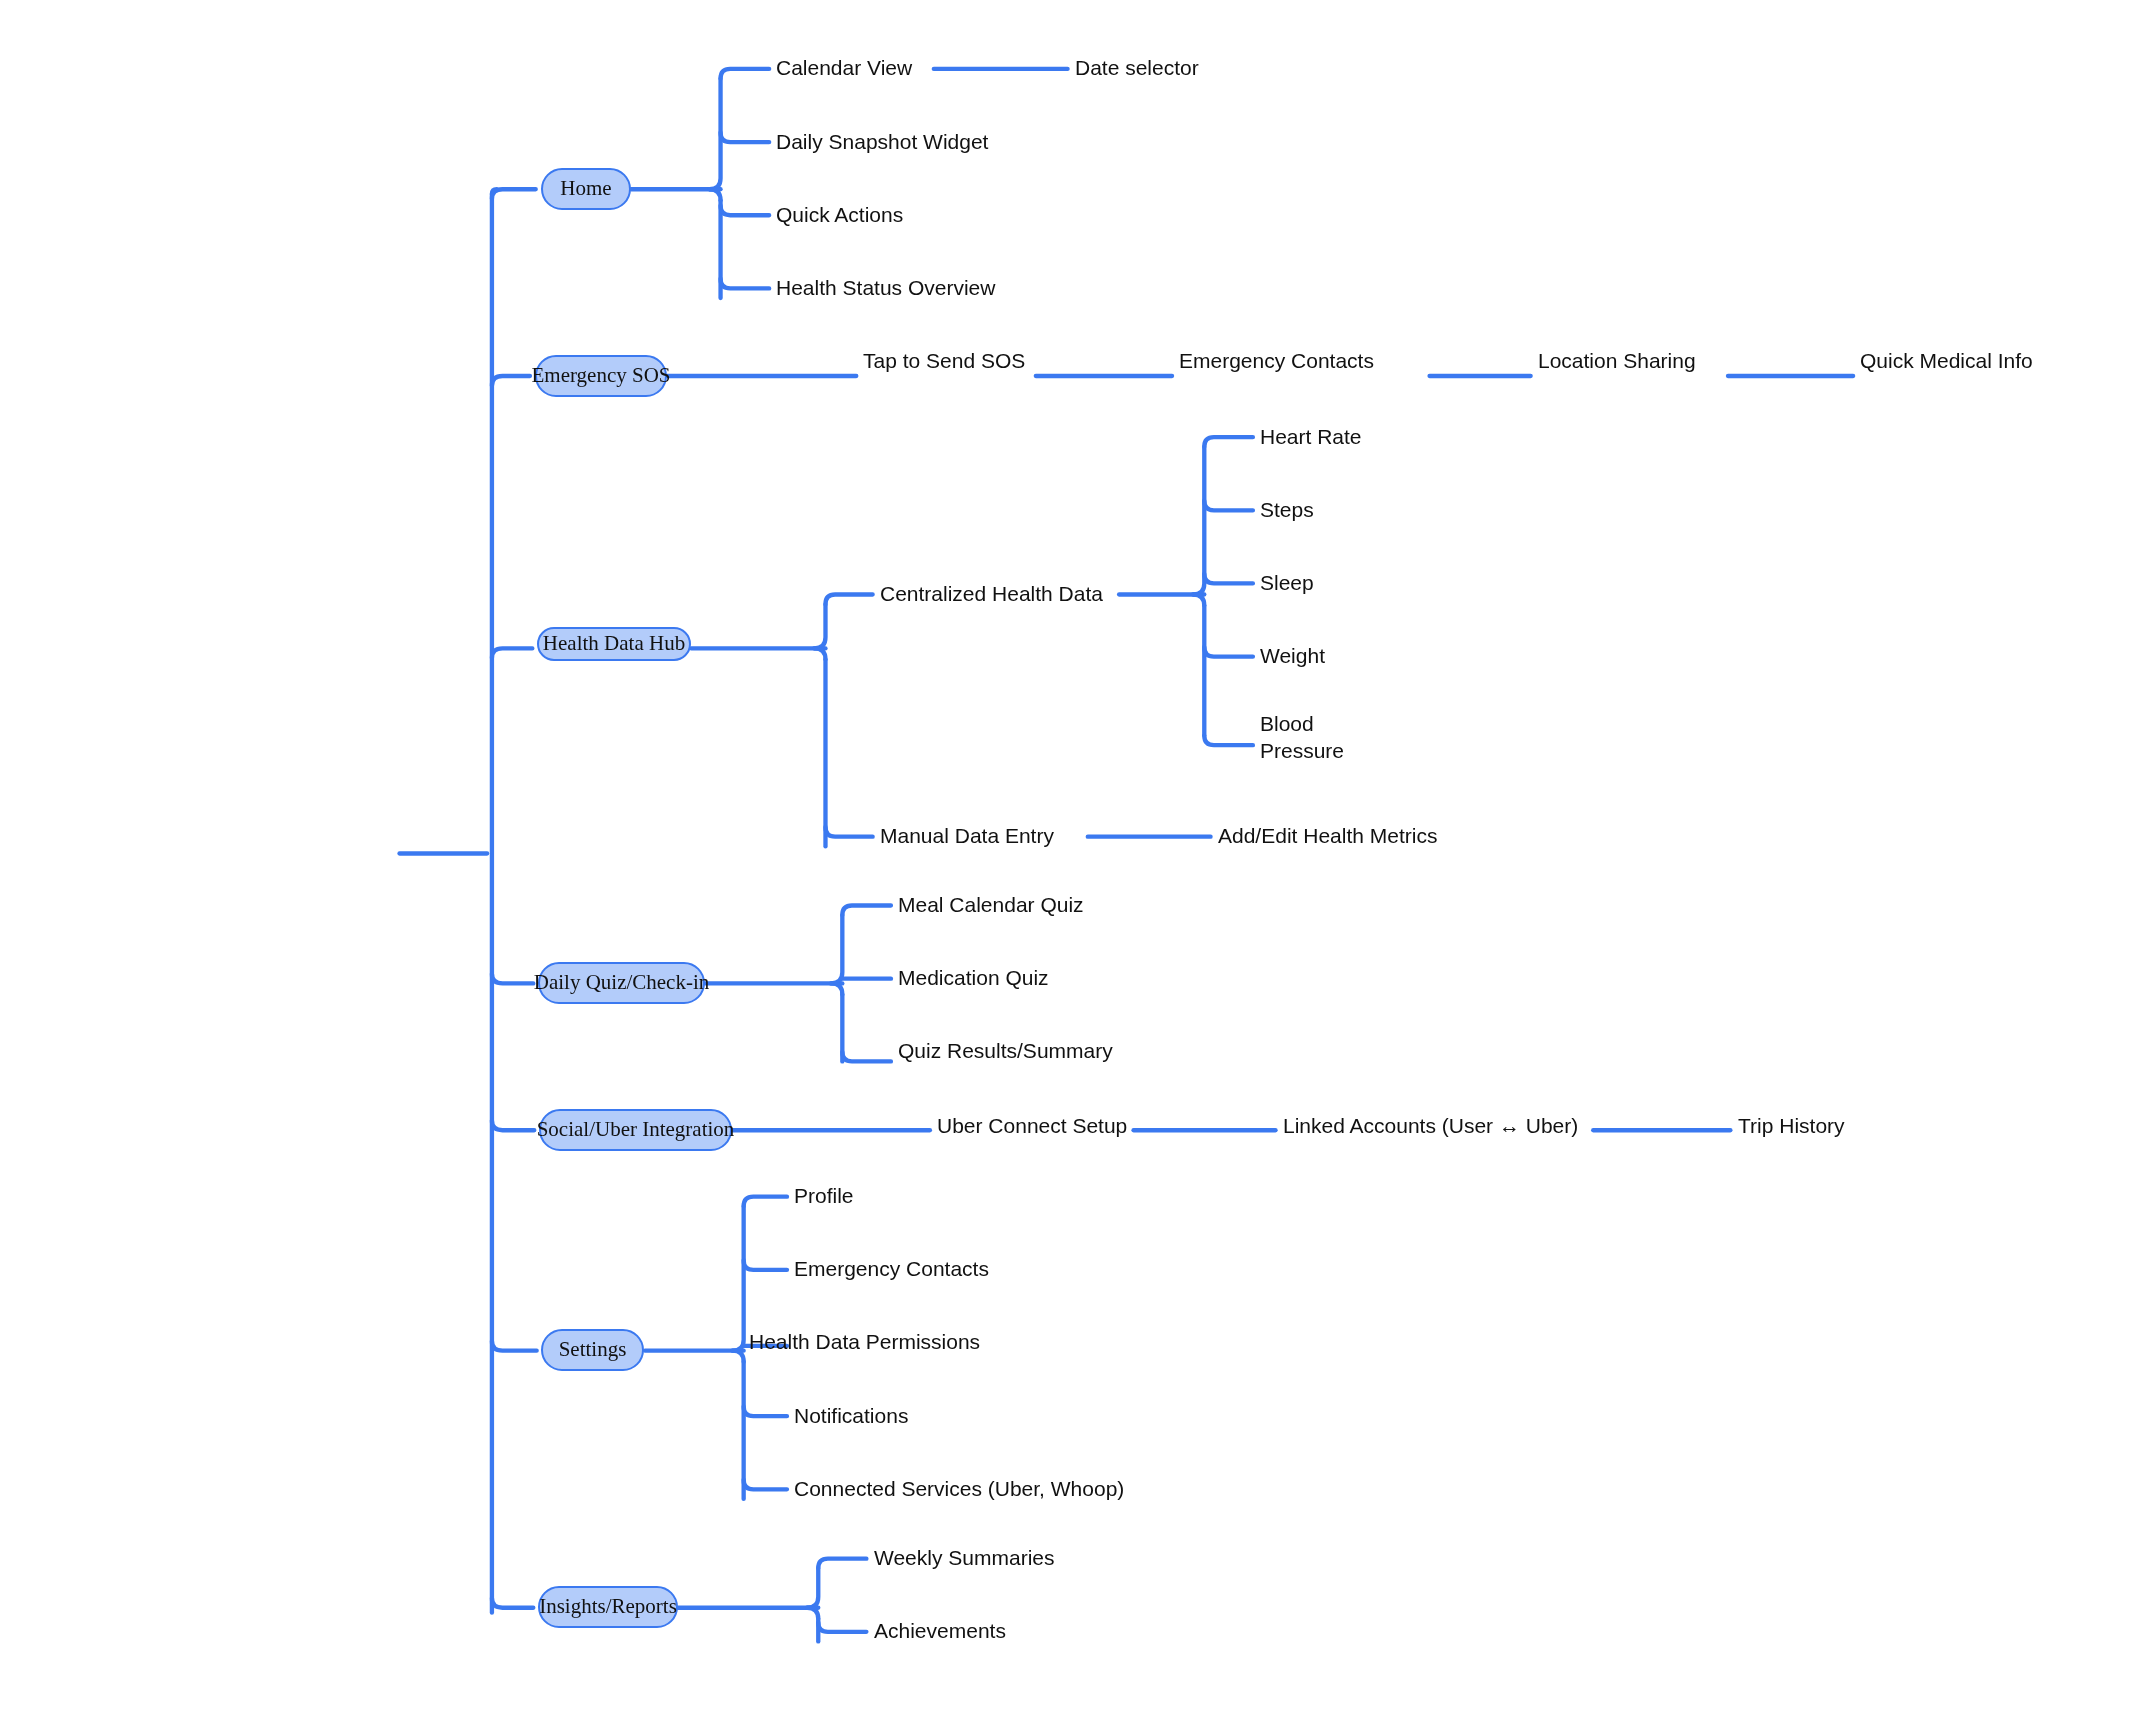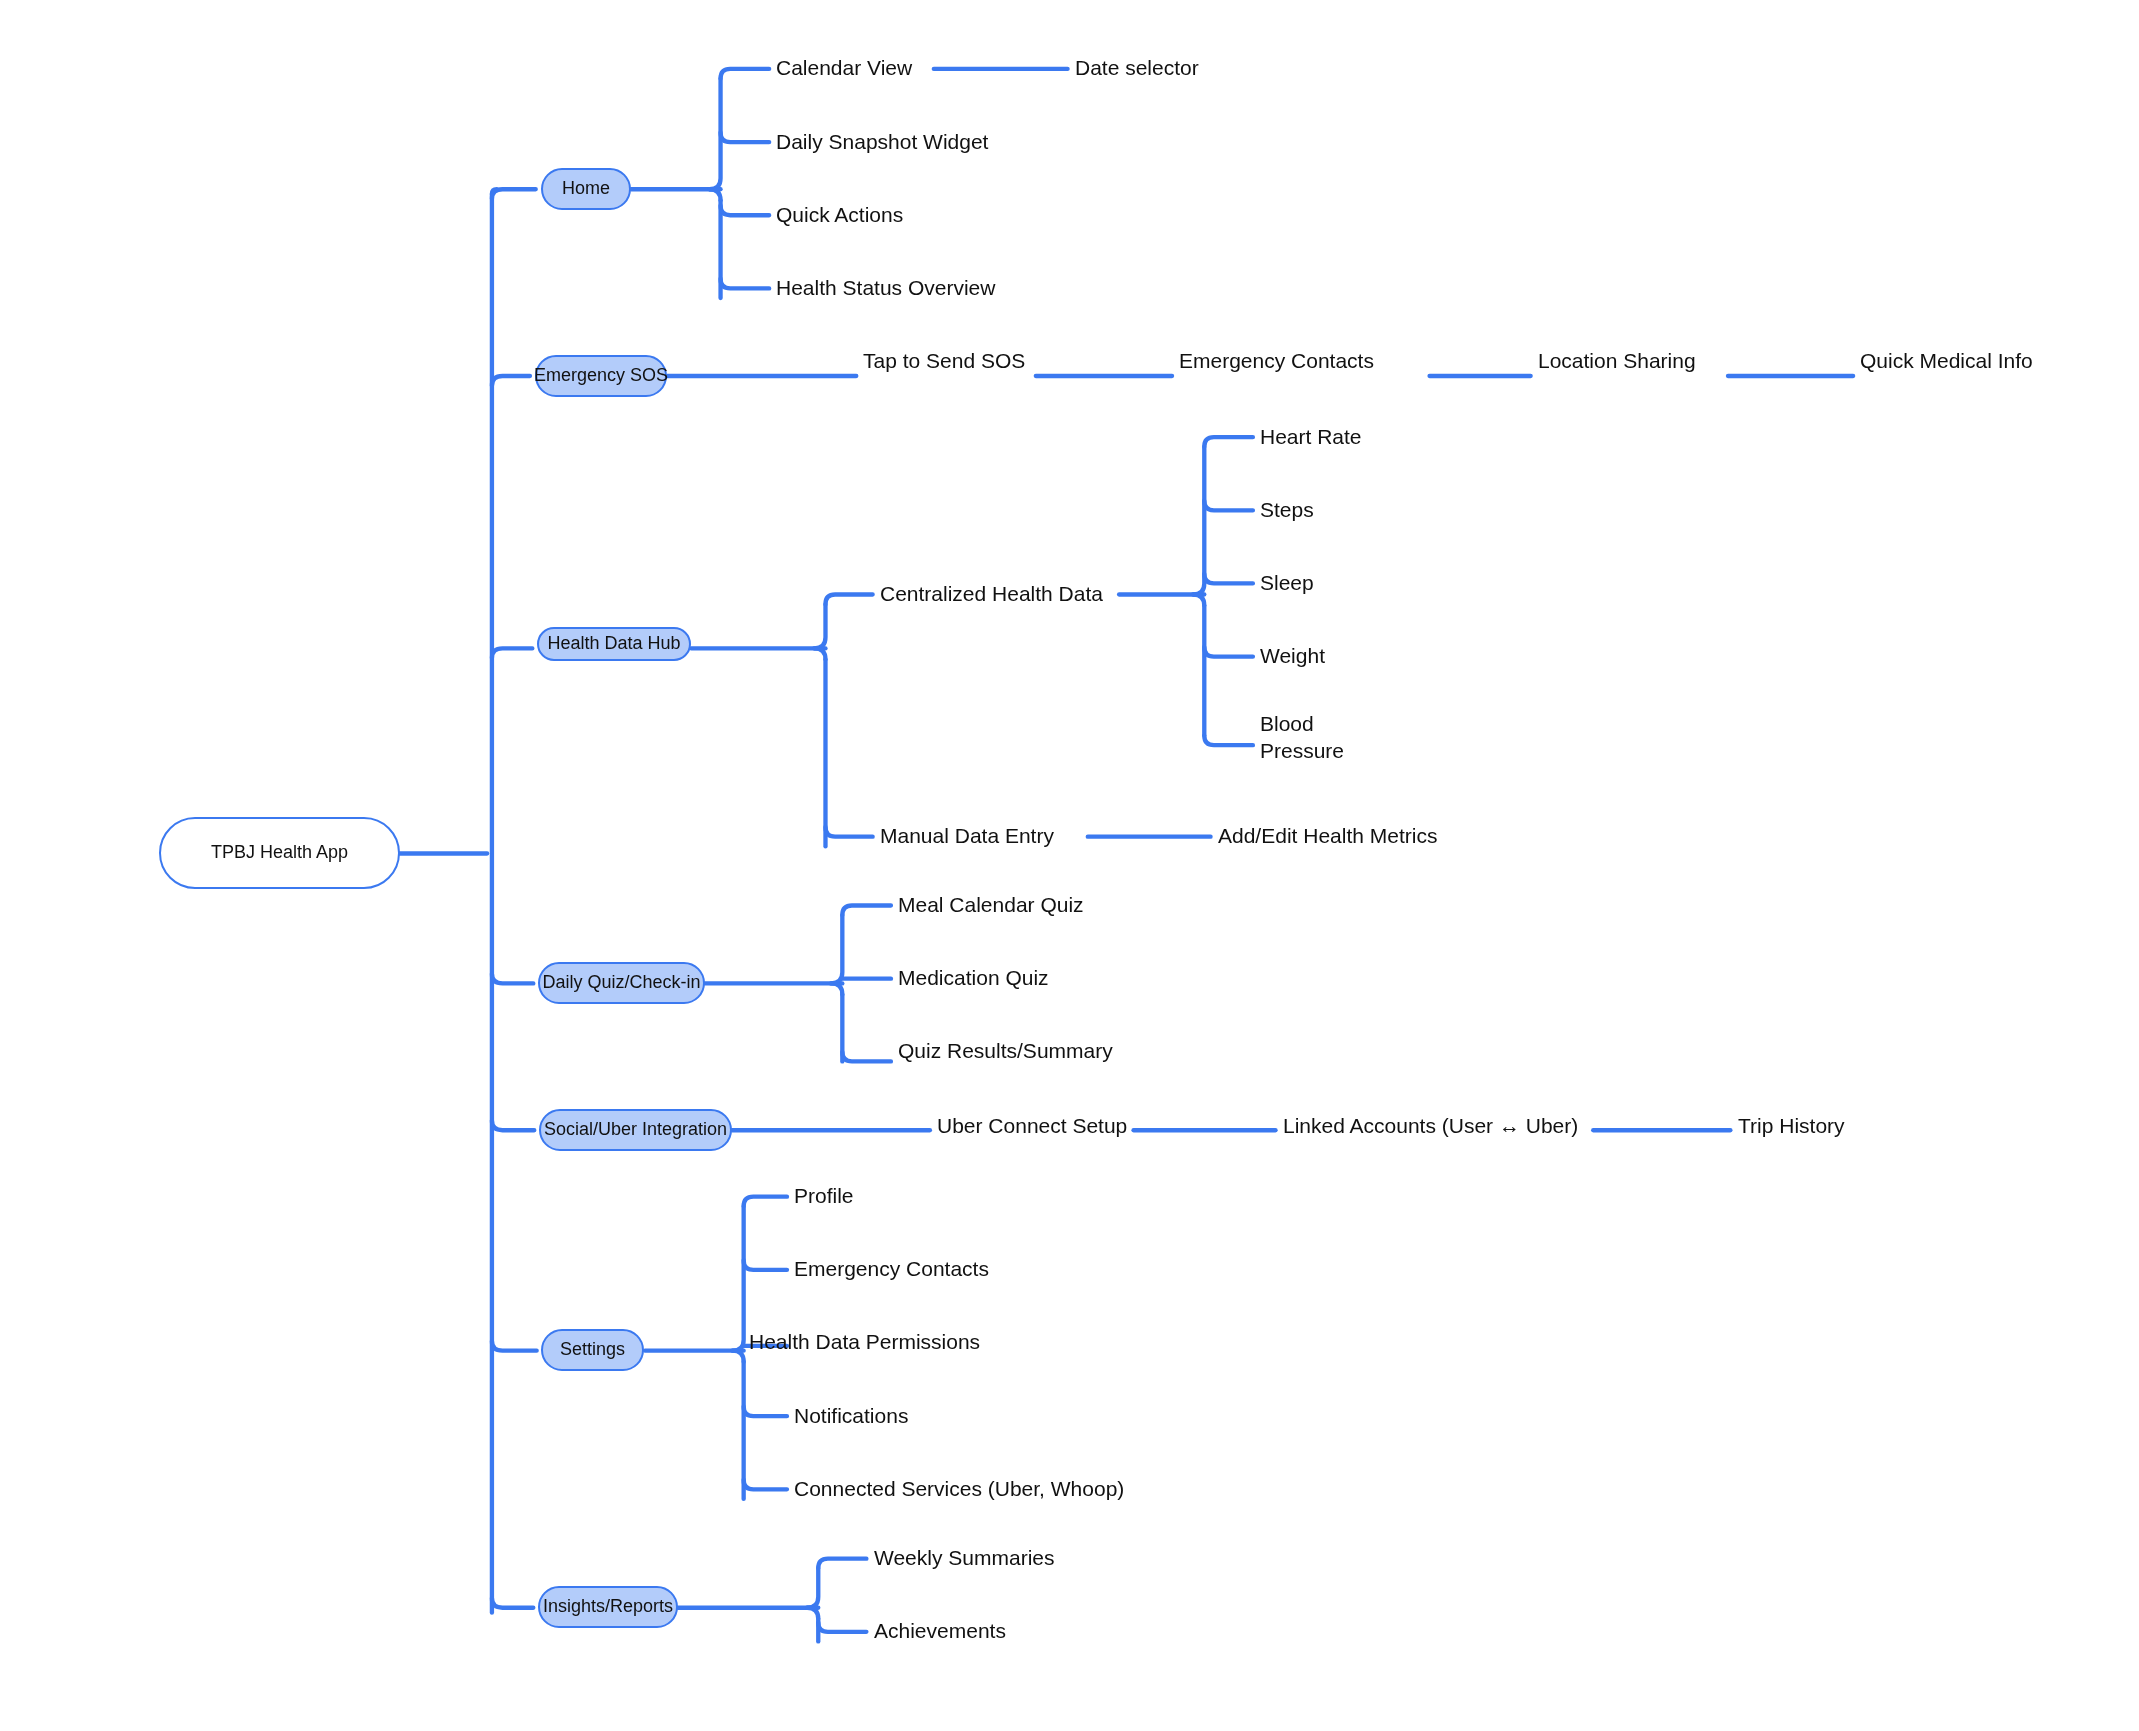--- a/index.html
+++ b/index.html
@@ -34,22 +34,22 @@
     border: 2.9px solid #3b79f0;
     border-radius: 96px;
   }
   .node-branch {
     background: #b3ccfa;
     border: 2.9px solid #3b79f0;
     border-radius: 96px;
   }
   .node-label {
     color: #111111;
-    font-size: 18px;
-    font-family: Liberation Sans, sans-serif;
+    font-size: 21px;
+    font-family: Liberation Serif, serif;
     white-space: nowrap;
     line-height: 1.1;
   }
   .leaf {
     position: absolute;
     color: #111111;
     font-size: 21px;
     font-family: "Liberation Sans", sans-serif;
     line-height: 1.28;
     white-space: pre-line;
@@ -138,23 +138,20 @@
       <path d="M 1408 3340 L 1700 3340"></path>
       <path d="M 1700 3258 L 1700 3317 q 0 23 -23 23"></path>
       <path d="M 1700 3363 q 0 -23 -23 -23"></path>
       <path d="M 1700 3363 L 1700 3410"></path>
       <path d="M 1700 3258 q 0 -20 20 -20 L 1800 3238"></path>
       <path d="M 1700 3370 q 0 20 20 20 L 1800 3390"></path>
 
     </g>
   </svg>
 
-  <div class="node node-root" style="left:159px; top:817px; width:241px; height:72px;">
-    <span class="node-label">TPBJ Health App</span>
-  </div>
 
   <div class="node node-branch" style="left:541px; top:168px; width:90px; height:42px;">
     <span class="node-label">Home</span>
   </div>
 
   <div class="node node-branch" style="left:535px; top:355px; width:132px; height:42px;">
     <span class="node-label">Emergency SOS</span>
   </div>
 
   <div class="node node-branch" style="left:537px; top:627px; width:154px; height:34px;">

